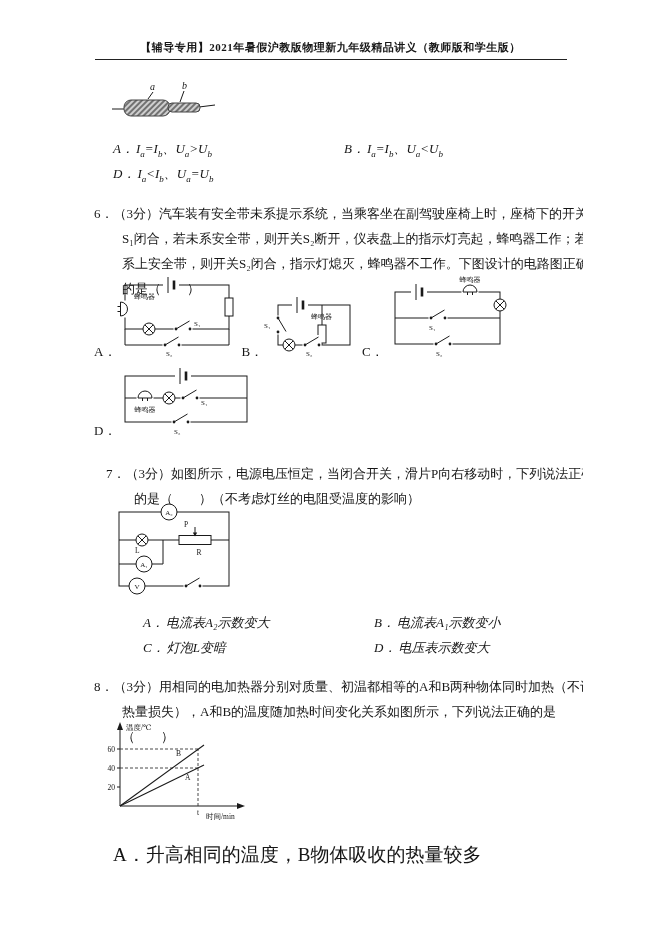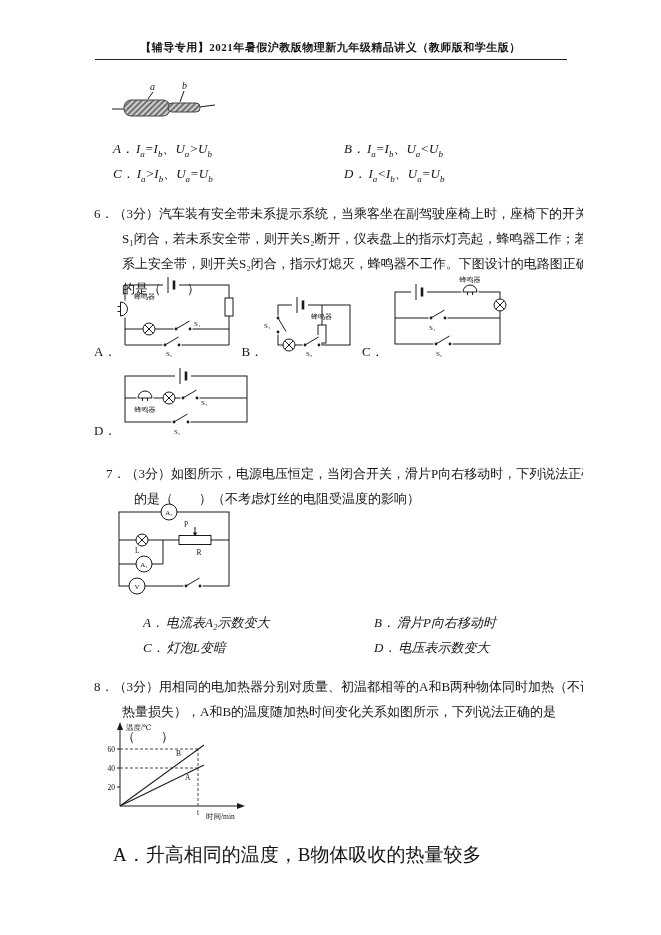--- a/index.html
+++ b/index.html
@@ -91,21 +91,20 @@
       <line class="wire" x1="43" y1="12" x2="38" y2="19"></line>
       <line class="wire" x1="74" y1="11" x2="70" y2="22"></line>
       <text x="40" y="10" font-size="10" font-style="italic">a</text>
       <text x="72" y="9" font-size="10" font-style="italic">b</text>
     </svg>
   </div>
 
   <div class="abs opts q5-opts">
     <div class="opt"><span class="opt-label">A．</span><span>I<sub>a</sub>=I<sub>b</sub>、U<sub>a</sub>&gt;U<sub>b</sub></span></div>
     <div class="opt"><span class="opt-label">B．</span><span>I<sub>a</sub>=I<sub>b</sub>、U<sub>a</sub>&lt;U<sub>b</sub></span></div>
-    <div class="opt"><span class="opt-label">C．</span><span>I<sub>a</sub>&gt;I<sub>b</sub>、U<sub>a</sub>=U<sub>b</sub></span></div>
     <div class="opt"><span class="opt-label">D．</span><span>I<sub>a</sub>&lt;I<sub>b</sub>、U<sub>a</sub>=U<sub>b</sub></span></div>
   </div>
 
   <p class="abs q-text q6-text">6．（3分）汽车装有安全带未系提示系统，当乘客坐在副驾驶座椅上时，座椅下的开关S₁闭合，若未系安全带，则开关S₂断开，仪表盘上的指示灯亮起，蜂鸣器工作；若系上安全带，则开关S₂闭合，指示灯熄灭，蜂鸣器不工作。下图设计的电路图正确的是（　　）</p>
 
   <div class="abs q6-row">
     <div class="cfig">
       <span class="fig-label">A．</span>
       <svg width="118" height="84" viewBox="0 0 118 84">
         <rect class="wire" x="8" y="10" width="104" height="44"></rect>
@@ -189,21 +188,21 @@
       <text x="33" y="67" font-size="7" text-anchor="middle">A₁</text>
       <text x="26" y="89" font-size="7" text-anchor="middle">V</text>
       <text x="24" y="53" font-size="7.5">L</text>
       <text x="75" y="27" font-size="7.5" text-anchor="middle">P</text>
       <text x="88" y="55" font-size="7.5" text-anchor="middle">R</text>
     </svg>
   </div>
 
   <div class="abs opts q7-opts">
     <div class="opt"><span class="opt-label">A．</span><span>电流表A₂示数变大</span></div>
-    <div class="opt"><span class="opt-label">B．</span><span>滑片P向右移动时</span></div>
+    <div class="opt"><span class="opt-label">B．</span><span>电流表A₁示数变小</span></div>
     <div class="opt"><span class="opt-label">C．</span><span>灯泡L变暗</span></div>
     <div class="opt"><span class="opt-label">D．</span><span>电压表示数变大</span></div>
   </div>
 
   <p class="abs q-text q8-text">8．（3分）用相同的电加热器分别对质量、初温都相等的A和B两种物体同时加热（不计热量损失），A和B的温度随加热时间变化关系如图所示，下列说法正确的是（　　）</p>
 
   <div class="abs q8-graph">
     <svg width="175" height="108" viewBox="0 0 175 108">
       <line class="wire" x1="32" y1="90" x2="32" y2="12"></line>
       <polygon class="arr" points="32,6 29,14 35,14"></polygon>

